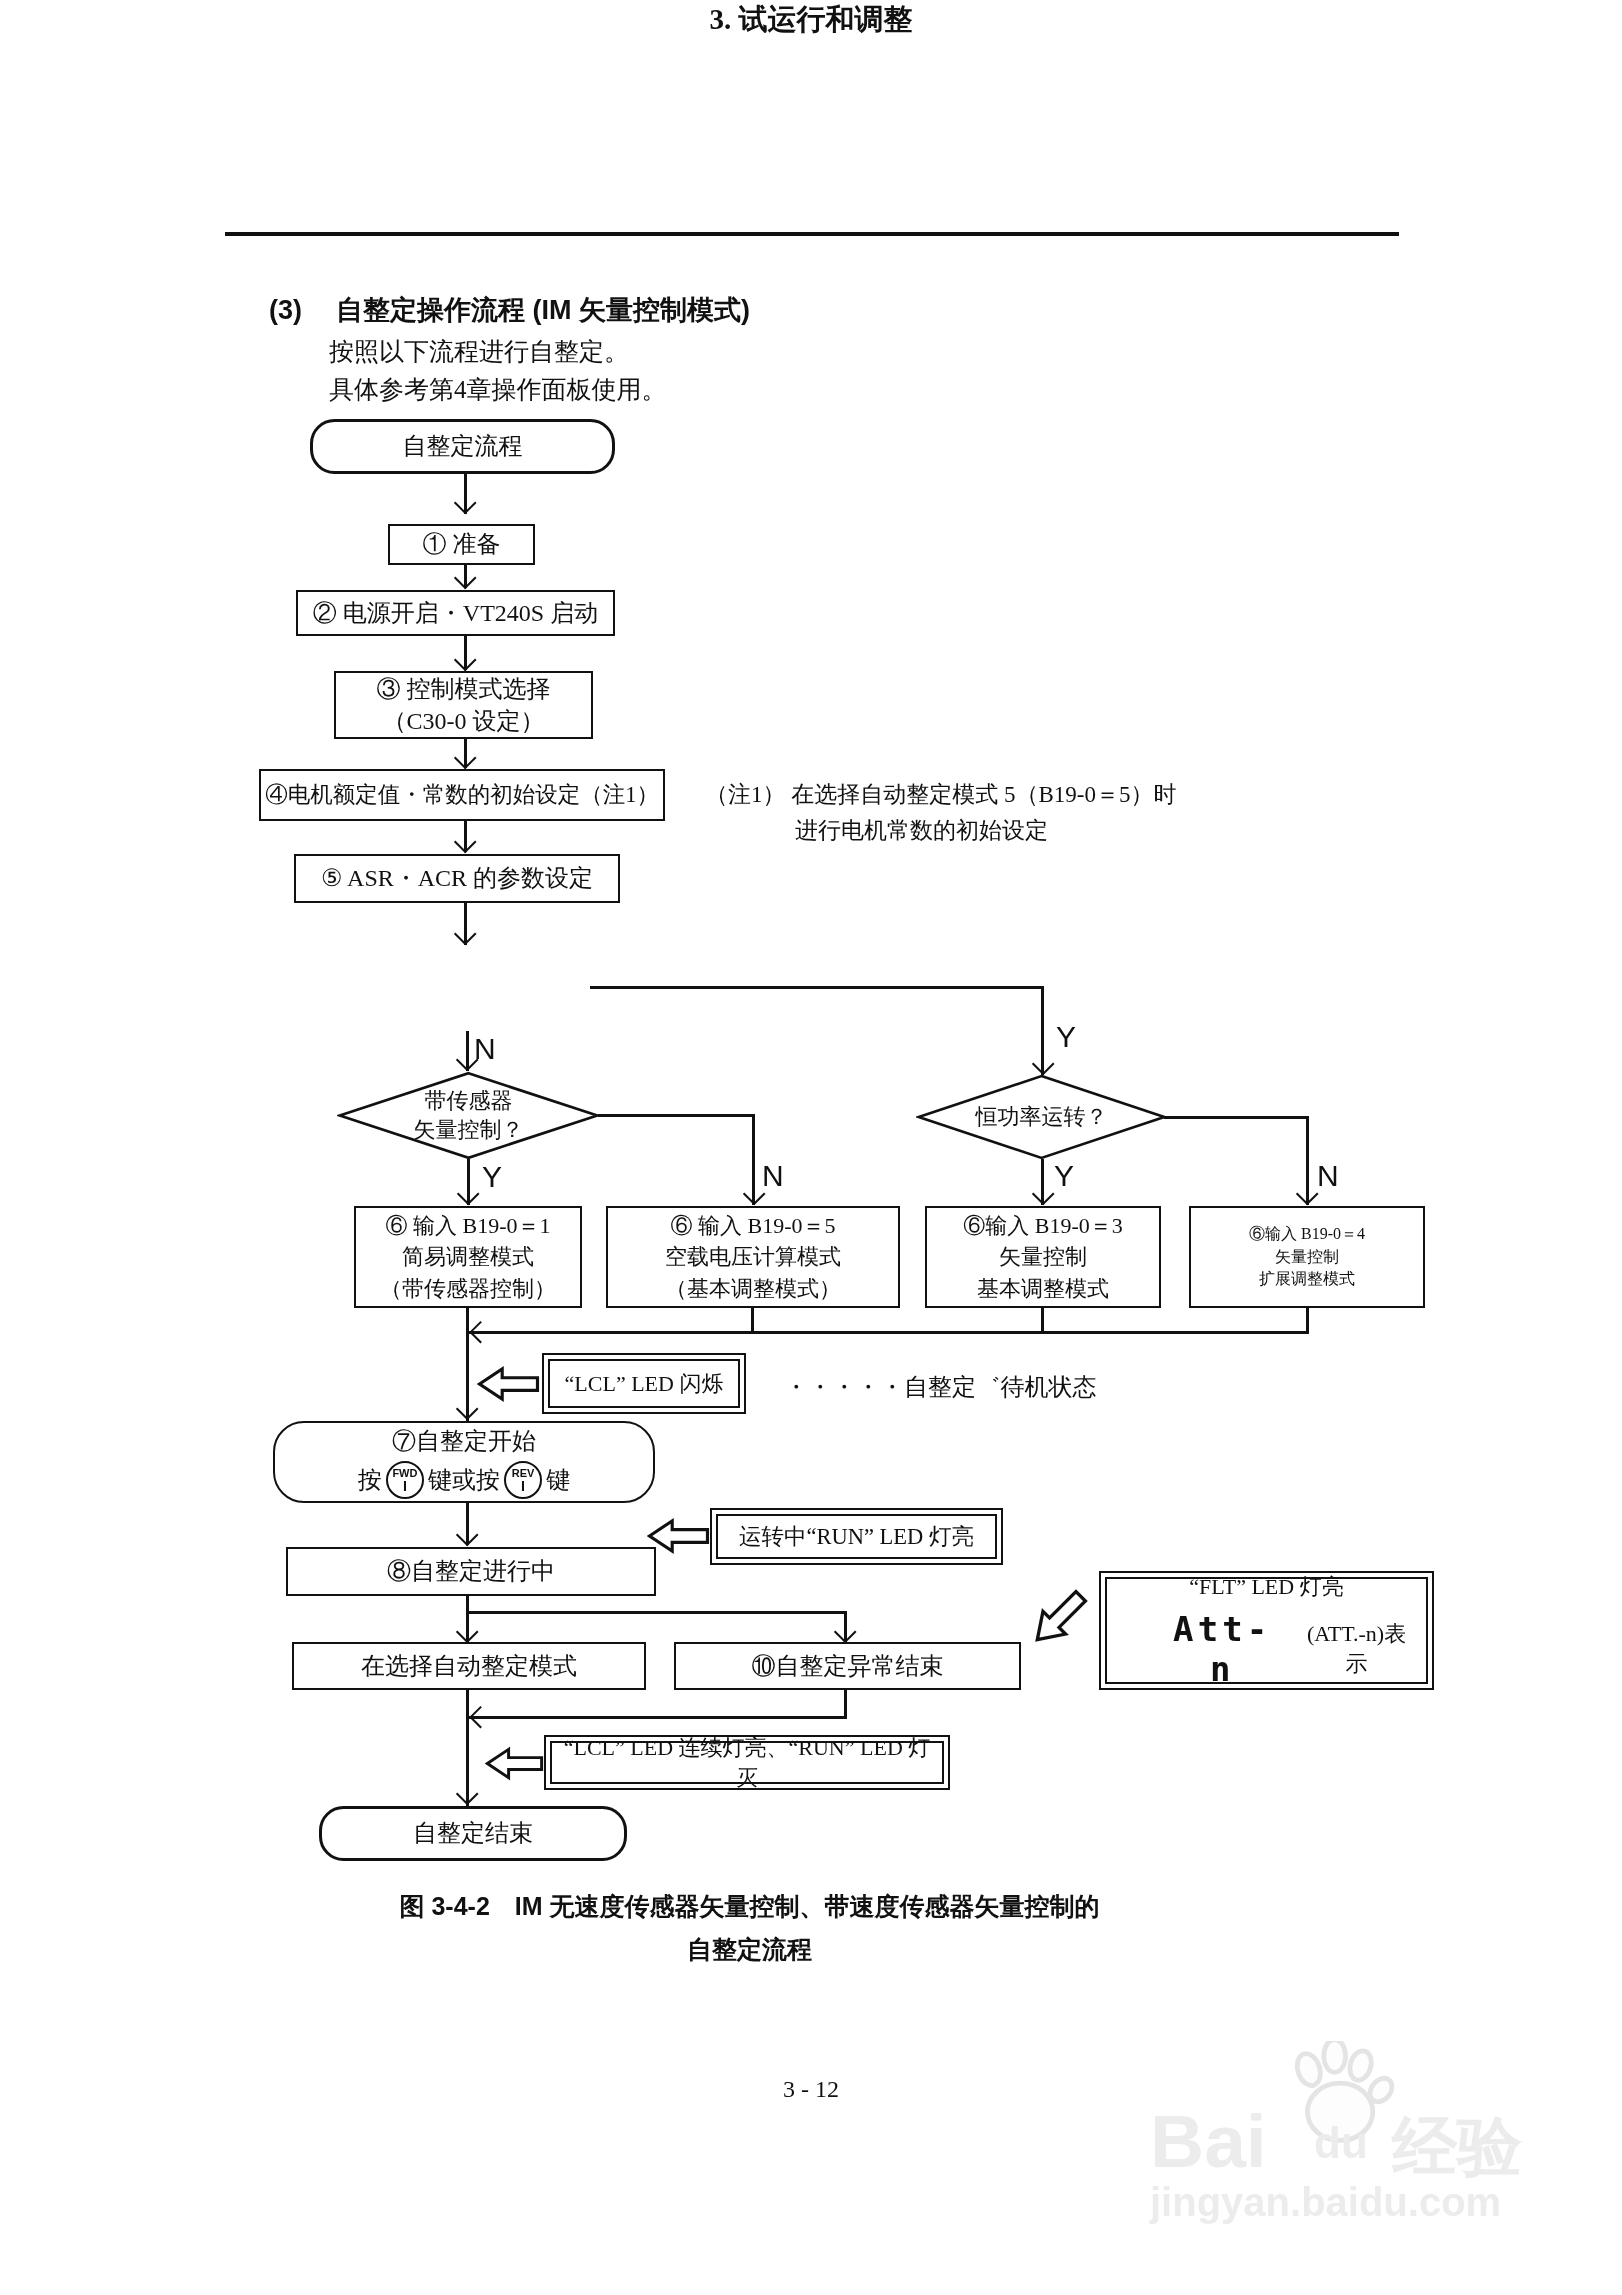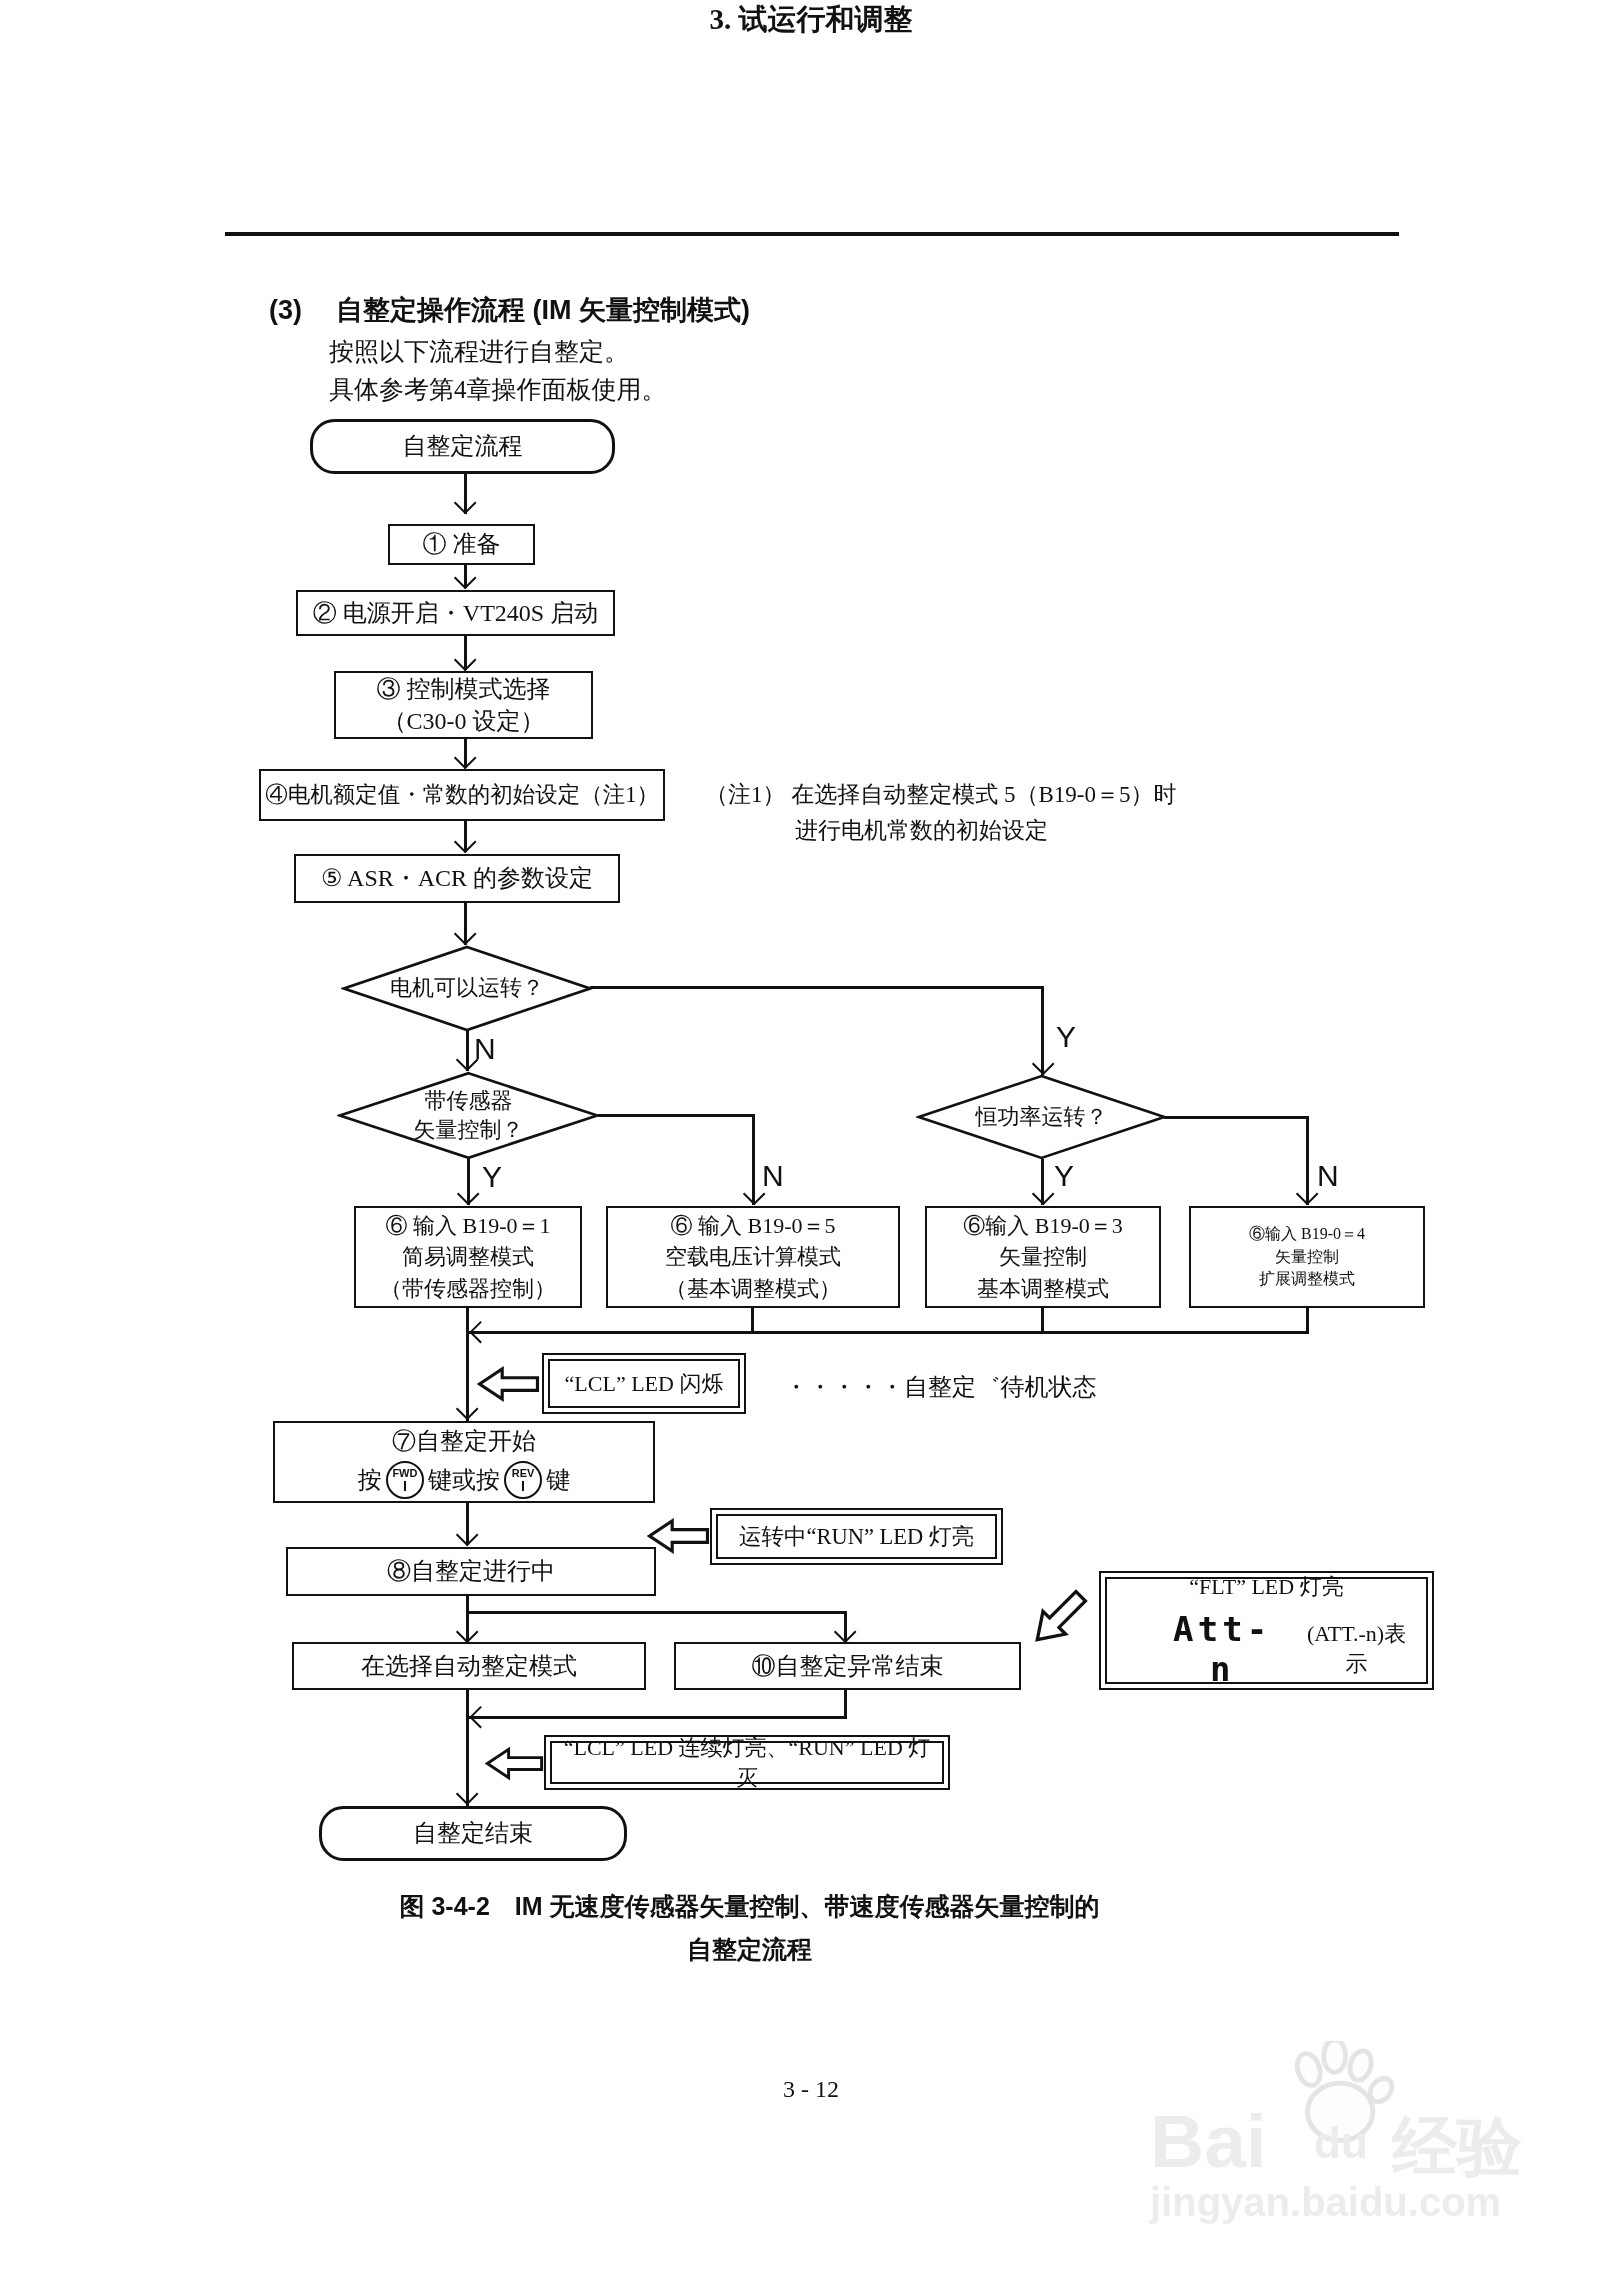--- a/index.html
+++ b/index.html
@@ -123,28 +123,20 @@
 
   <div class="abs" style="left:705px; top:777px; font-size:23px; line-height:1.55;">
     <div>（注1） 在选择自动整定模式 5（B19-0＝5）时</div>
     <div style="padding-left:90px;">进行电机常数的初始设定</div>
   </div>
 
   <div class="box" style="left:294px; top:854px; width:326px; height:49px;">
     <span>⑤ ASR・ACR 的参数设定</span>
   </div>
 
-  <div class="dia" style="left:341px; top:945px; width:252px; height:87px;">
-    <svg width="252" height="87" viewBox="0 0 370 128">
-      <polygon points="185,3 366,64 185,125 4,64" fill="#fff" stroke="#111" stroke-width="4"></polygon>
-    </svg>
-    <div class="lbl">
-        <span>电机可以运转？</span>
-      </div>
-  </div>
   <div class="yn" style="left:474px; top:1032px;">N</div>
   <div class="yn" style="left:1056px; top:1020px;">Y</div>
 
   <div class="dia" style="left:337px; top:1071px; width:263px; height:89px;">
     <svg width="263" height="89" viewBox="0 0 386 130">
       <polygon points="193,3 382,65 193,127 4,65" fill="#fff" stroke="#111" stroke-width="4"></polygon>
     </svg>
     <div class="lbl">
       <span>带传感器</span>
       <span>矢量控制？</span>
@@ -188,21 +180,21 @@
   <svg class="harrow" style="left:477px; top:1365px;" width="63" height="38" viewBox="0 0 100 60">
     <polygon points="4,30 40,6 40,20 96,20 96,40 40,40 40,54" fill="#fff" stroke="#111" stroke-width="5"></polygon>
   </svg>
   <div class="dbox" style="left:542px; top:1353px; width:204px; height:61px;">
     <div class="inner">
         <span>“LCL” LED 闪烁</span>
       </div>
   </div>
   <div class="abs" style="left:784px; top:1371px; font-size:24px;">・・・・・自整定゛待机状态</div>
 
-  <div class="box" style="left:273px; top:1421px; width:382px; height:82px;">
+  <div class="box" style="left:273px; top:1421px; width:382px; height:82px;border-radius:31px;">
     <span>⑦自整定开始</span>
     <span style="display:inline-flex; align-items:center; gap:4.1px; margin-top:4.1px;">
       <span>按</span>
       <span class="key">
         <span class="t">FWD</span>
         <span class="b">I</span>
       </span>
       <span>键或按</span>
       <span class="key">
         <span class="t">REV</span>

